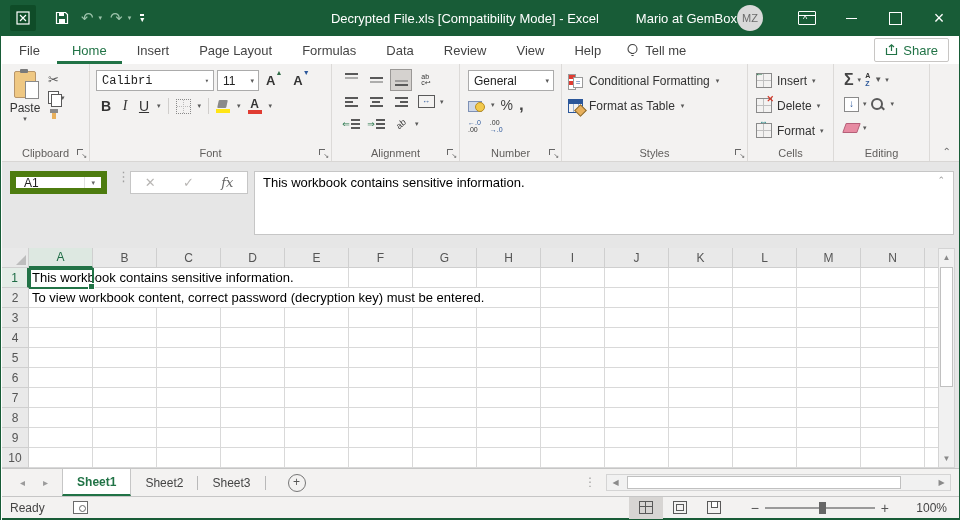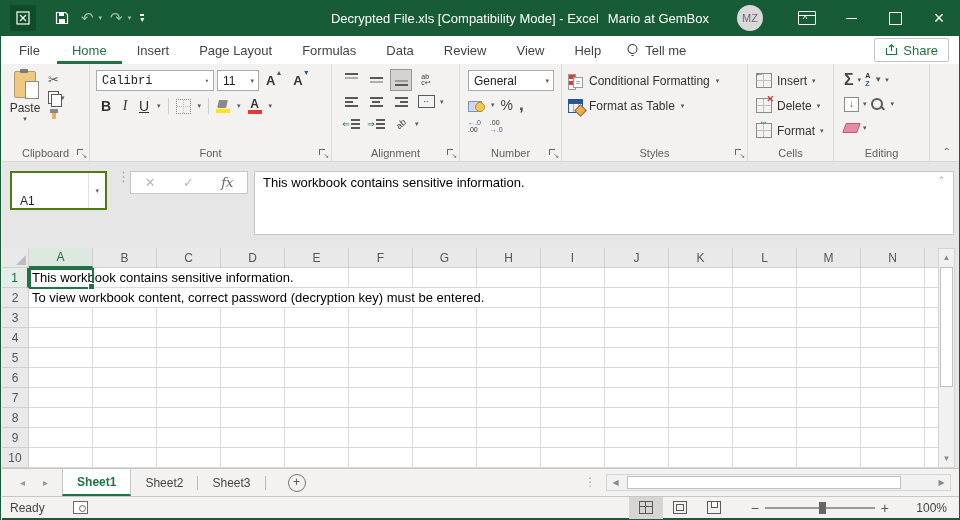--- a/index.html
+++ b/index.html
@@ -12,21 +12,21 @@
   .titlebar{position:absolute;left:0;top:0;width:960px;height:36px;background:#185C37;display:flex;align-items:center;color:#fff;}
   .appicon{width:26px;height:26px;margin-left:9px;background:#0f4c28;border-radius:2px;display:flex;align-items:center;justify-content:center;}
   .appicon svg{display:block;}
   .qat{display:flex;align-items:center;margin-left:14px;gap:2px;}
   .qbtn{height:26px;display:flex;align-items:center;justify-content:center;color:#fff;font-size:15px;padding:0 5px;cursor:default;}
   .qbtn.dim{color:#9cc3ab;}
   .qcaret{font-size:7px;color:#9cc3ab;padding:0 1px;margin-left:-3px;}
   .qat-custom{display:inline-block;color:#fff;font-size:8px;border-top:2px solid #fff;padding-top:1px;line-height:6px;margin-left:6px;}
   .title{position:absolute;left:50%;top:0;transform:translateX(-56%);height:36px;display:flex;align-items:center;font-size:13px;color:#fff;white-space:nowrap;}
   .tb-right{margin-left:auto;display:flex;align-items:center;height:36px;}
-  .tb-user{font-size:13px;margin-right:28px;}
+  .tb-user{font-size:13px;margin-right:0;}
   .avatar{width:26px;height:26px;border-radius:50%;background:#d9d9d9;color:#6b6b6b;font-size:11px;display:flex;align-items:center;justify-content:center;margin-right:22px;}
   .winbtn{width:44px;height:36px;display:flex;align-items:center;justify-content:center;color:#fff;font-size:14px;}
   .ribopt{width:16px;height:12px;border:1px solid #fff;position:relative;border-radius:1px;}
   .ribopt::before{content:"";position:absolute;left:0;top:3px;right:0;border-top:1px solid #fff;}
   .ribopt::after{content:"^";position:absolute;left:4px;top:2px;font-size:9px;}
   .maxbox{width:11px;height:11px;border:1px solid #fff;}
   .minline{width:11px;border-top:1px solid #fff;display:inline-block;}
 
   
   .tabrow{position:absolute;left:1px;top:36px;width:957px;height:28px;background:#fff;display:flex;align-items:center;}
@@ -141,21 +141,21 @@
   .sortic .fz{color:#2b579a;}
   .sortic::after{content:"\25BC";position:absolute;right:-1px;top:4px;font-size:8px;color:#595959;}
   .fillDic{width:13px;height:13px;border:1px solid #8a8a8a;background:#fff;font-size:10px;line-height:12px;text-align:center;color:#2b579a;font-weight:bold;}
   .magnifier{width:8px;height:8px;border:2px solid #595959;border-radius:50%;position:relative;}
   .magnifier::after{content:"";position:absolute;left:7px;top:7px;width:5px;height:2px;background:#595959;transform:rotate(45deg);}
   .eraser{width:13px;height:8px;background:#e78ba2;border:1px solid #b55f78;transform:skewX(-20deg);border-radius:1px;}
   .collapse-rib{position:absolute;right:8px;bottom:4px;font-size:10px;color:#666;}
 
   
   .fxband{position:absolute;left:1px;top:162px;width:957px;height:80px;background:#e6e6e6;}
-  .namebox{position:absolute;left:8px;top:9px;width:97px;height:39px;background:#fff;border:2px solid #4d7c0f;box-sizing:border-box;display:flex;align-items:flex-end;font-size:12px;color:#222;}
+  .namebox{position:absolute;left:8px;top:9px;width:97px;height:23px;background:#fff;border:6px solid #4d7c0f;box-sizing:border-box;display:flex;align-items:center;font-size:12px;color:#222;}
   .namebox .nv{flex:1;padding-left:8px;}
   .namebox .na{font-size:7px;color:#666;padding:0 6px;border-left:1px solid #e0e0e0;align-self:stretch;display:flex;align-items:center;}
   .dots{position:absolute;left:115px;top:12px;color:#a0a0a0;font-size:13px;letter-spacing:0;line-height:6px;}
   .fxbtns{position:absolute;left:128px;top:9px;width:118px;height:23px;background:#fff;border:1px solid #c6c6c6;box-sizing:border-box;display:flex;align-items:center;justify-content:space-around;}
   .fxbtns .x,.fxbtns .chk{color:#b8b6b4;font-size:13px;}
   .fxlbl{font-family:"DejaVu Serif",serif;font-style:italic;font-size:13px;color:#666;}
   .fxinput{position:absolute;left:252px;top:9px;width:700px;height:64px;background:#fff;border:1px solid #c6c6c6;box-sizing:border-box;font-size:13px;color:#000;padding:3px 8px;}
   .fxcollapse{position:absolute;right:260px;top:3px;font-size:9px;color:#999;right:8px;}
 
   

